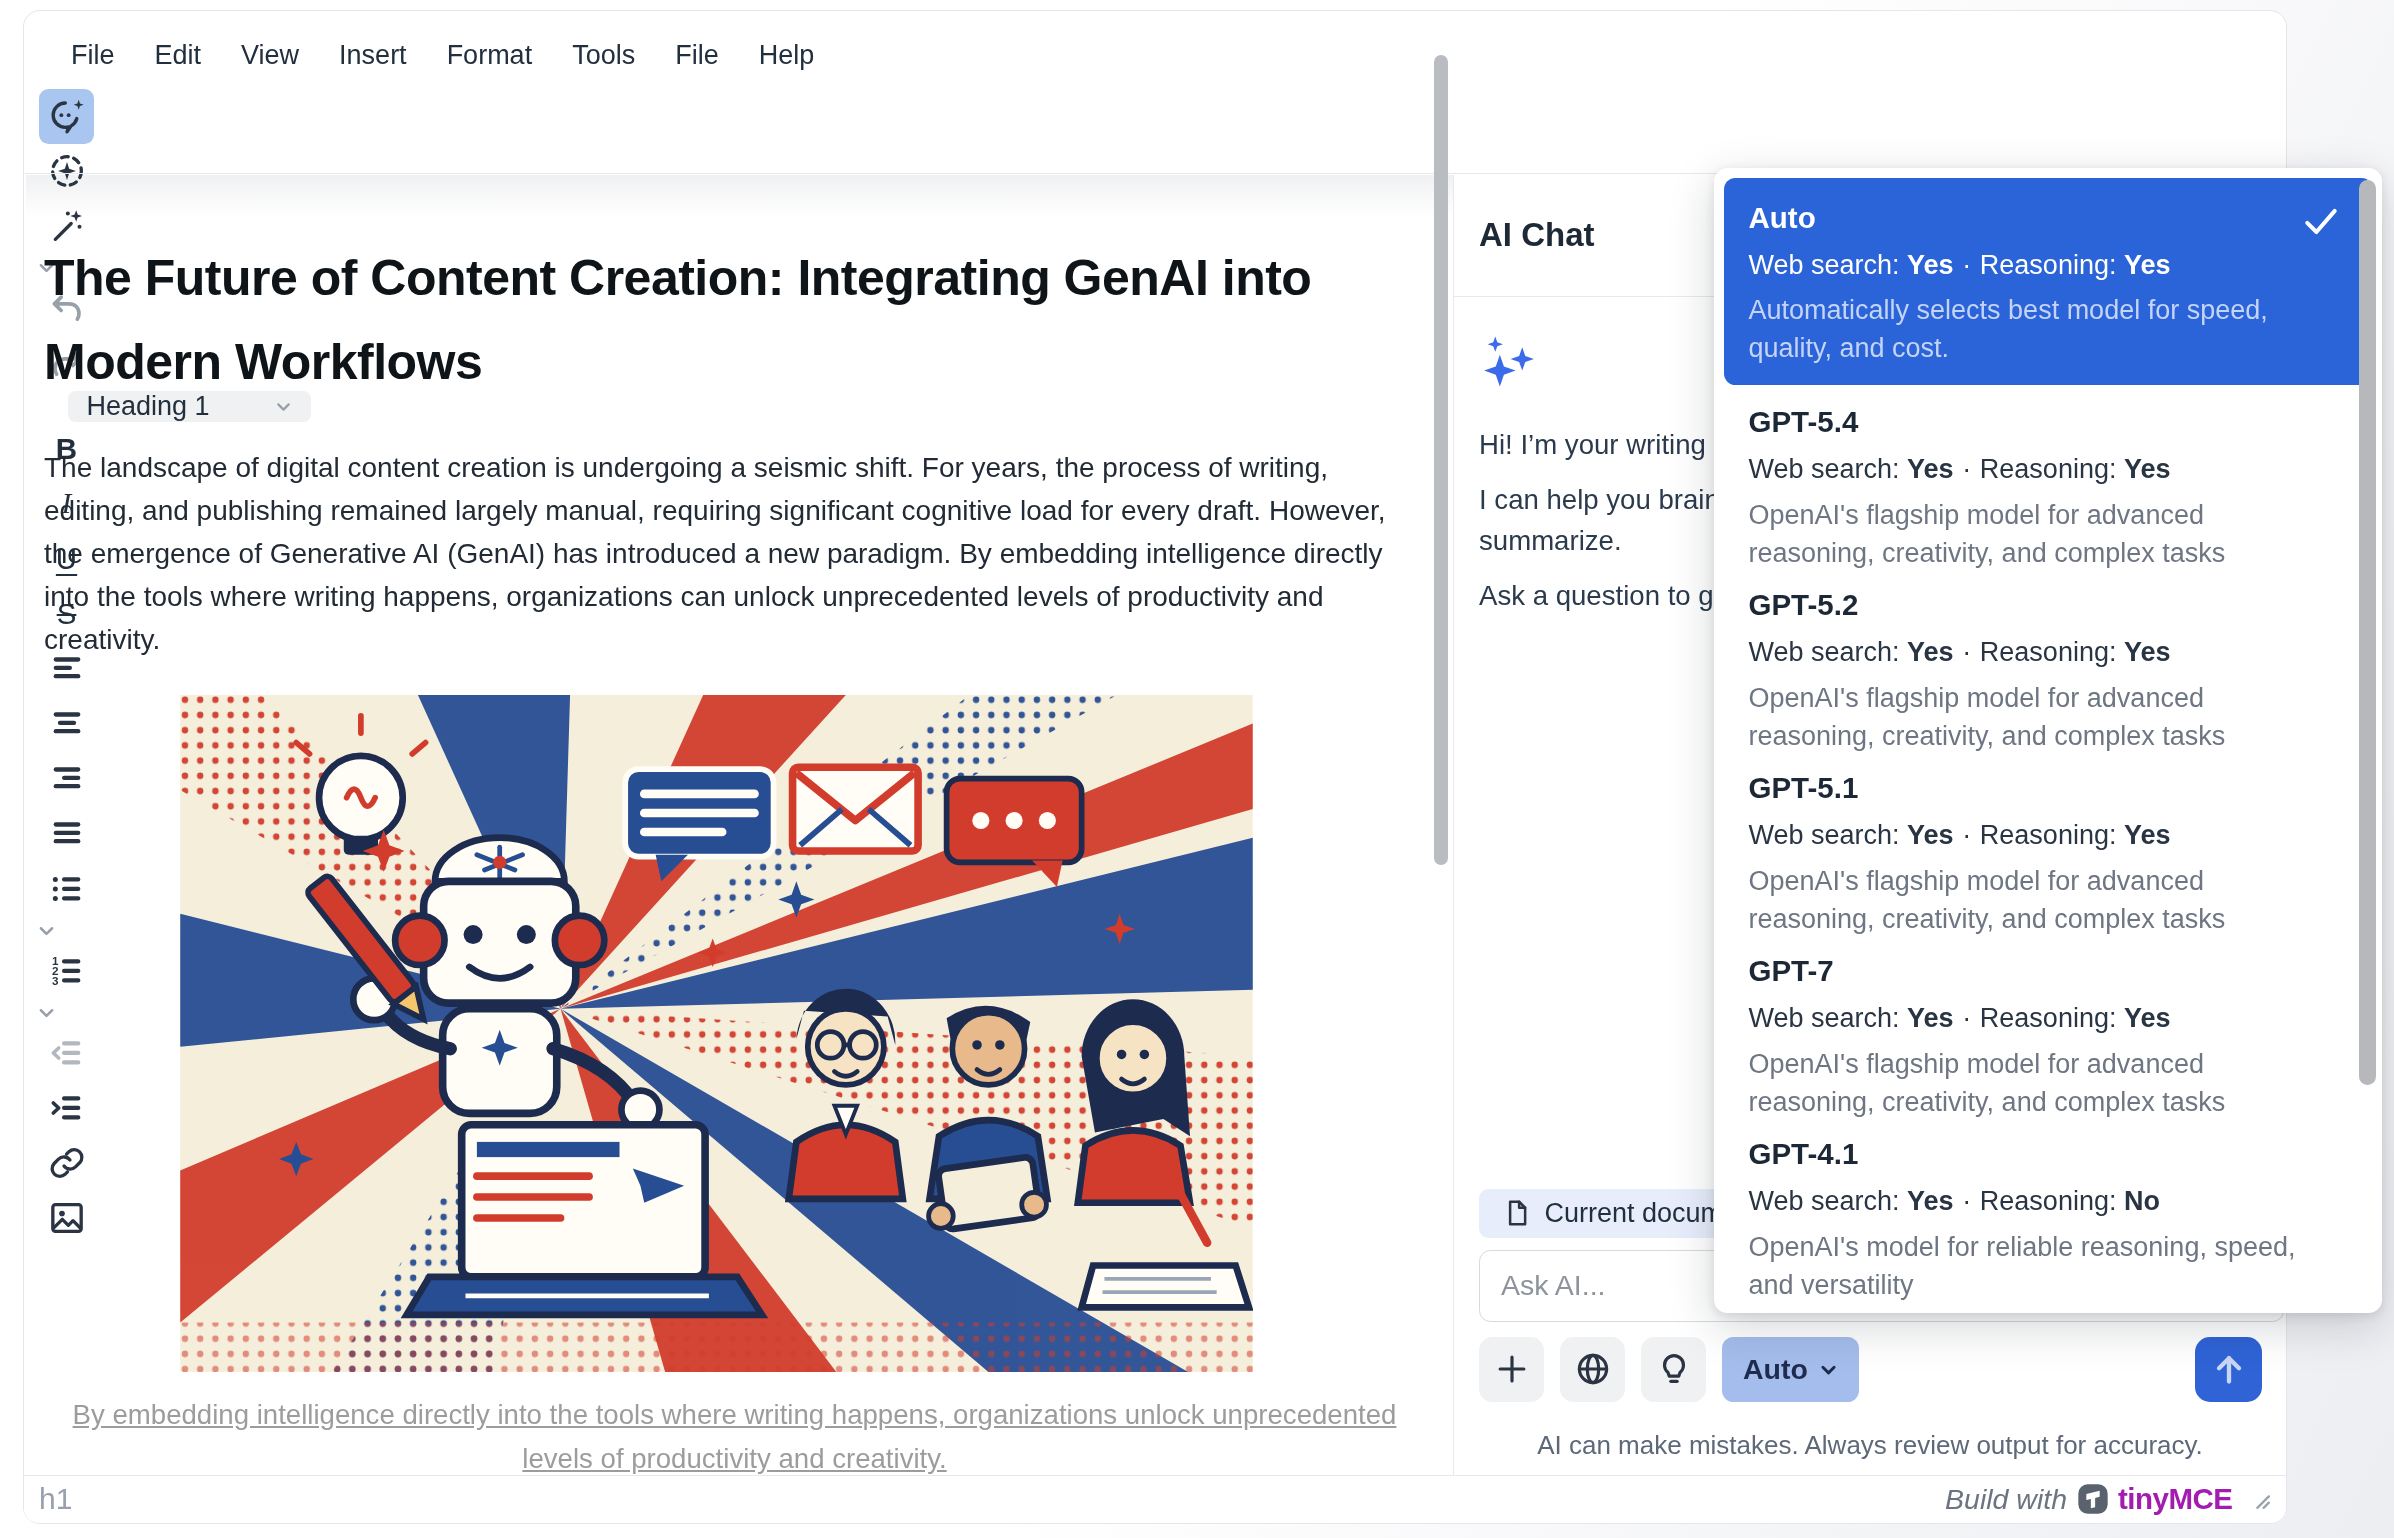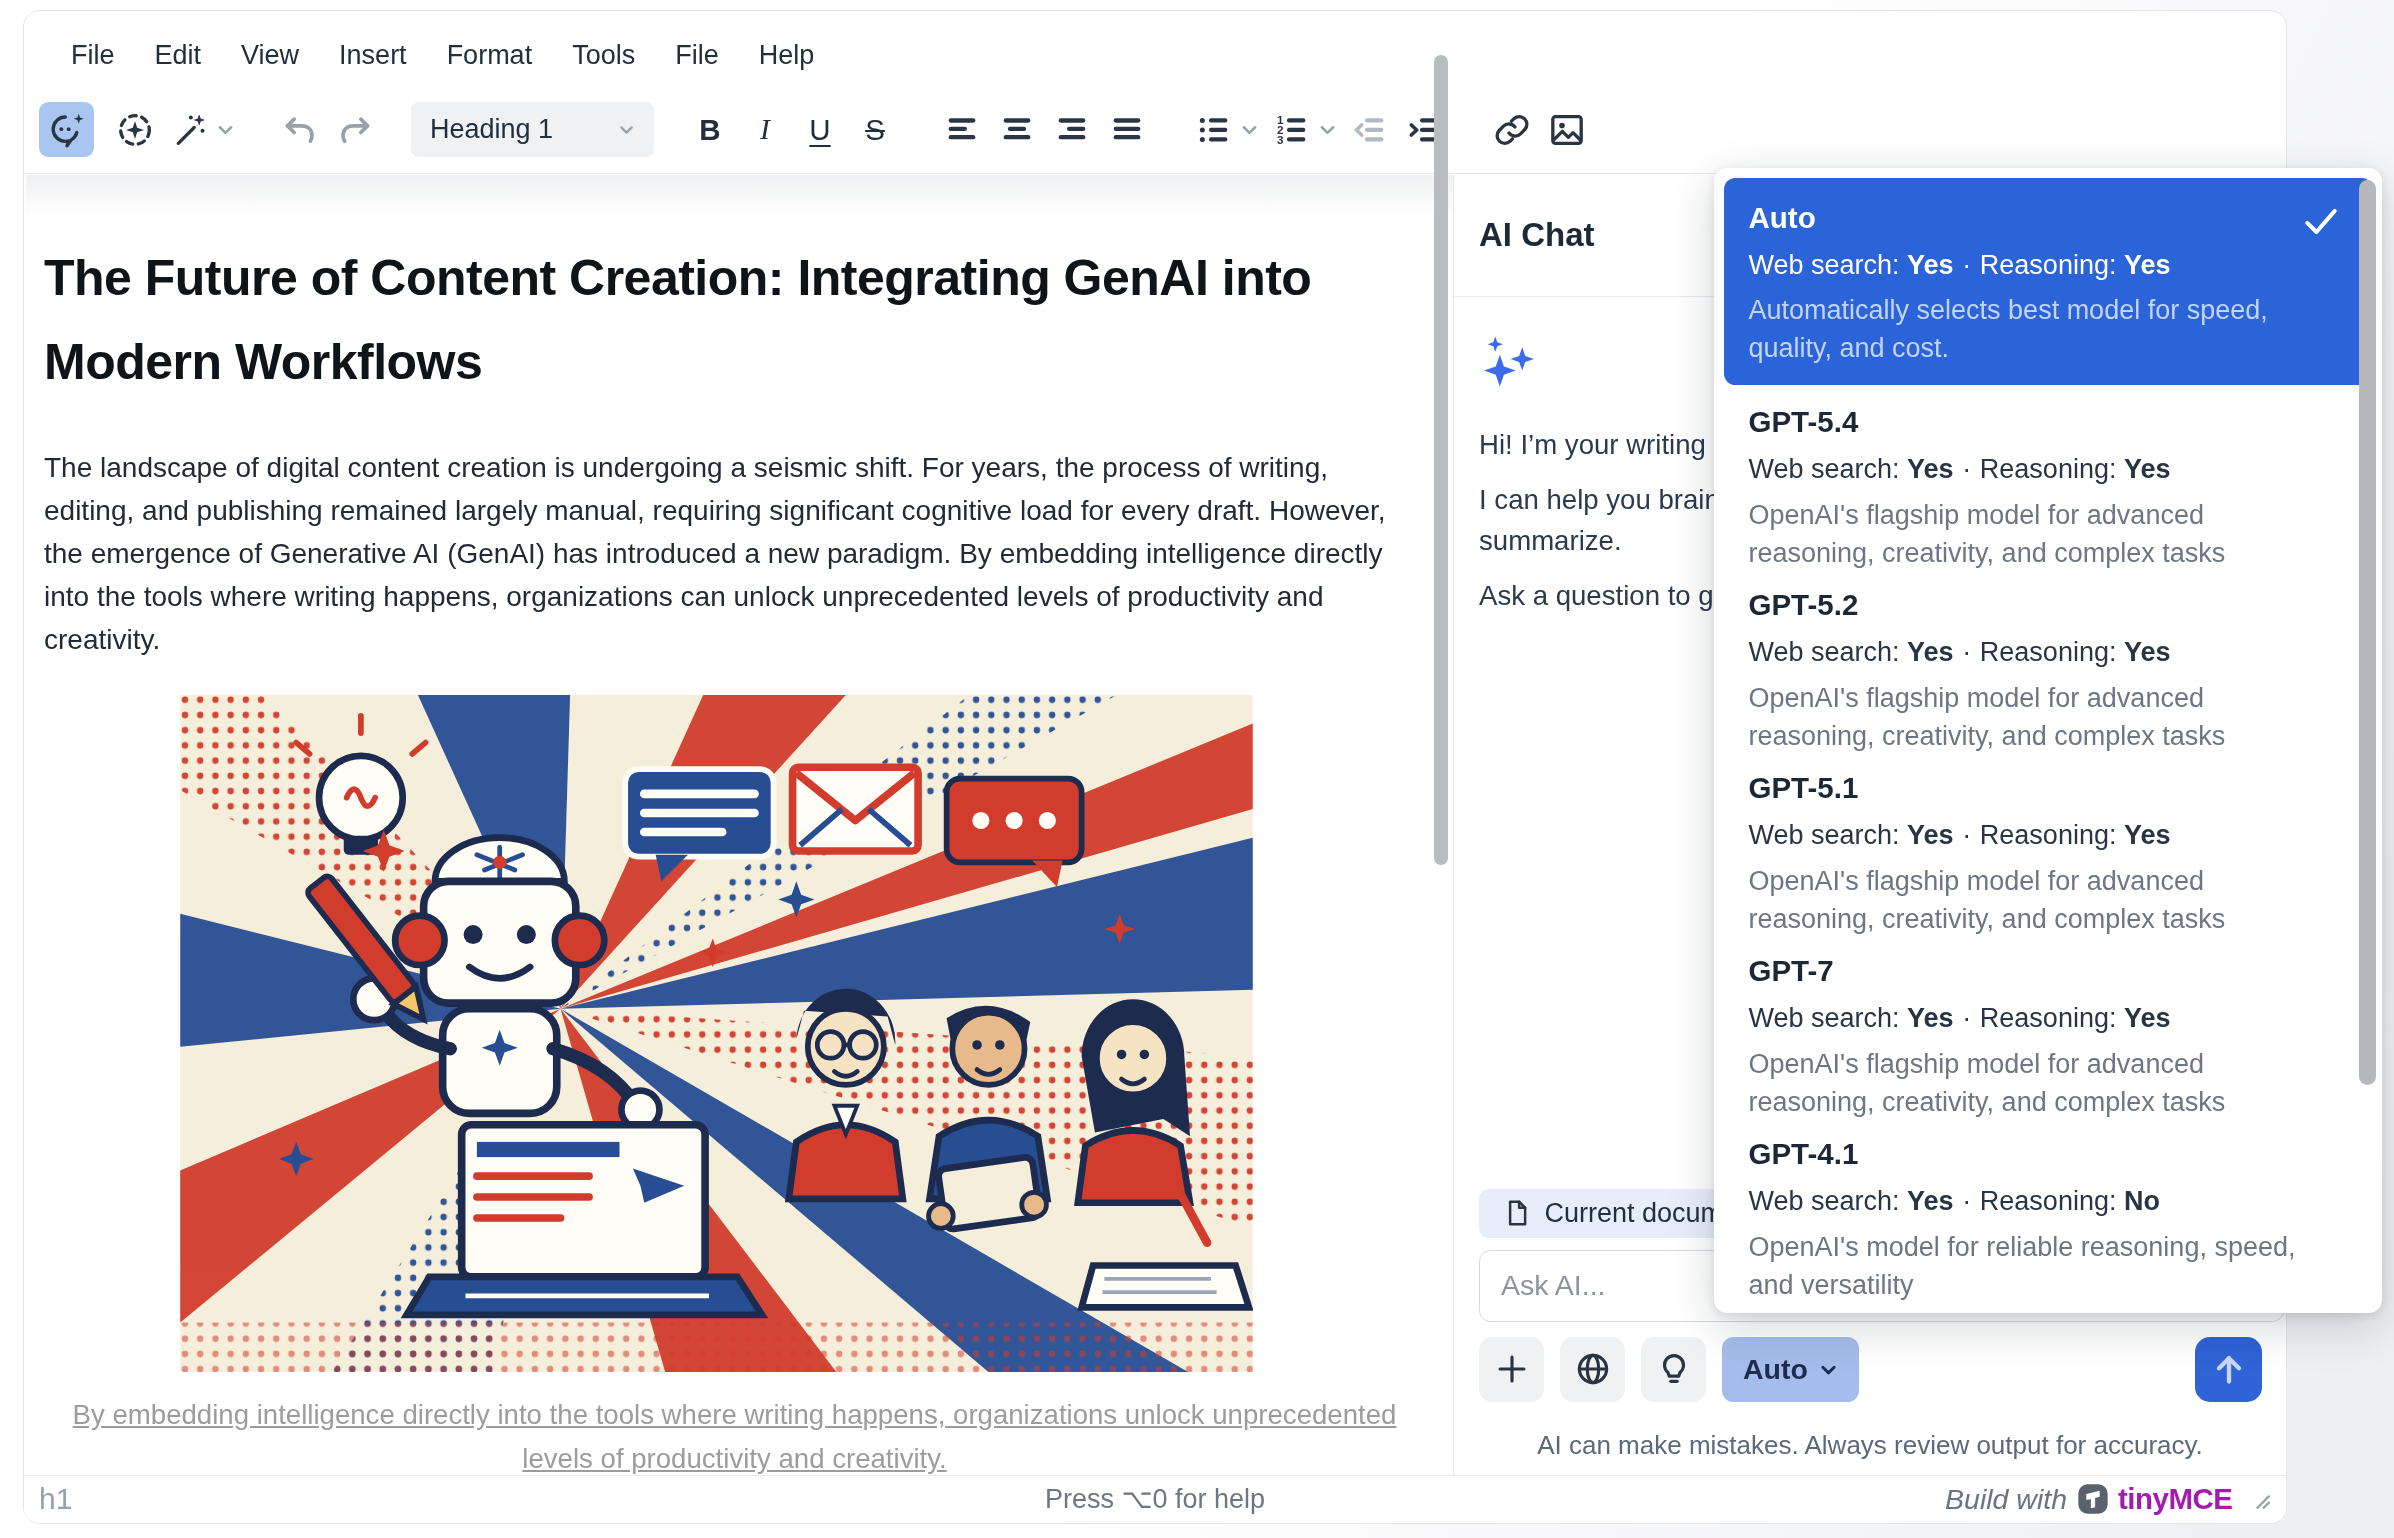--- a/index.html
+++ b/index.html
@@ -10,21 +10,21 @@
     -webkit-font-smoothing:antialiased;
   }
   .window{
     position:absolute;left:23px;top:9.5px;width:2264px;height:1514px;
     background:#fff;border:1.9px solid #e3e6ea;border-radius:17px;box-sizing:border-box;
   }
   
   .menubar{position:absolute;left:27px;top:15px;height:59px;display:flex;align-items:center;}
   .menu-item{padding:7.6px 20px;font-size:27px;color:#222f3e;border-radius:7.6px;cursor:default;}
   
-  .toolbar{position:absolute;left:15px;top:78px;right:15px;height:82px;display:flex;align-items:center;}
+  .toolbar{position:absolute;left:15px;top:78px;right:15px;height:82px;display:flex;align-items:flex-start;flex-direction:column;}
   .tbtn{width:55px;height:55px;border-radius:9.5px;display:flex;align-items:center;justify-content:center;flex:0 0 auto;}
   .tbtn svg{width:40px;height:40px;display:block;}
   .tbtn.active{background:#a9c6f1;}
   .tchev{width:27px;height:27px;flex:0 0 auto;margin-left:-5.7px;margin-right:1.9px;}
   .tsep{width:32px;flex:0 0 auto;}
   .tsep-sm{width:13.3px;flex:0 0 auto;}
   .select-heading{height:55px;width:243px;background:#f0f1f3;border-radius:7.6px;display:flex;align-items:center;
     justify-content:space-between;padding:0 15px 0 19px;margin:0 28.5px;font-size:27px;color:#222f3e;box-sizing:border-box;}
   .glyph{font-size:29.5px;color:#222f3e;line-height:1;}
   .toolbar-border{position:absolute;left:1px;right:1px;top:162px;height:1.9px;background:#e6e8eb;}
@@ -496,21 +496,20 @@
             <polyline points="6 11.5 12 5.5 18 11.5"></polyline>
         </g>
       </svg>
     </div>
 
     <div class="disclaimer">AI can make mistakes. Always review output for accuracy.</div>
   </div>
 
   <div class="statusbar">
     <span class="sb-path">h1</span>
-    <span class="sb-help">Press ⌥0 for help</span>
     <span class="sb-brand">
       <span class="sb-brand-prefix">Build with</span>
       <svg class="logo-box" viewBox="0 0 24 24">
         <rect x="1" y="1" width="22" height="22" rx="7" fill="#5a626e"></rect>
         <path d="M7 8.2l10-2.4v4.6l-3.4.8v7l-3.2.8v-7l-3.4.8z" fill="#ffffff"></path>
       </svg>
       <span class="sb-brand-name">tinyMCE</span>
       <svg class="resize-handle" viewBox="0 0 24 24">
         <g stroke="#9aa2ac" stroke-width="2.2" stroke-linecap="round">
           <line x1="9" y1="20" x2="20" y2="9"></line>

